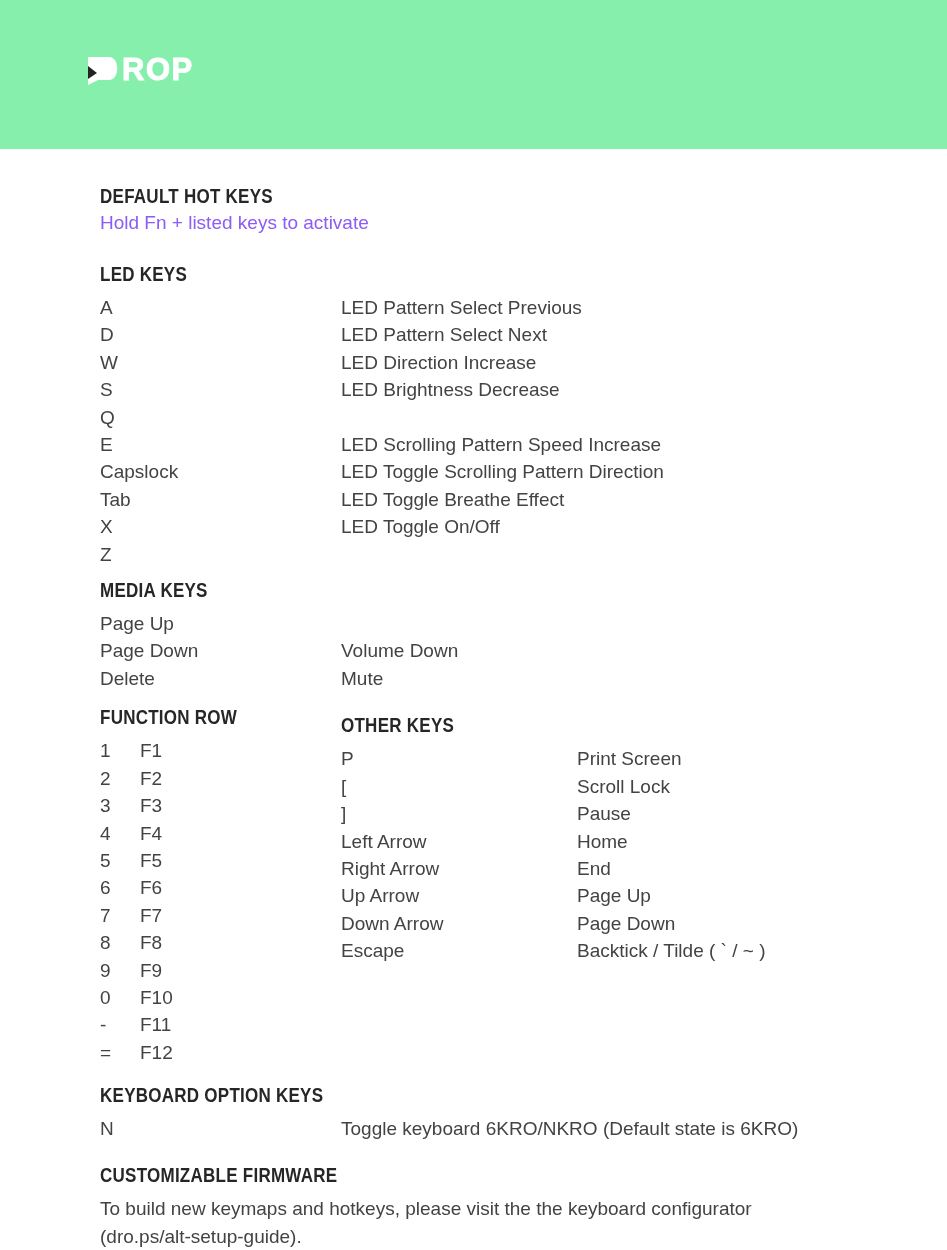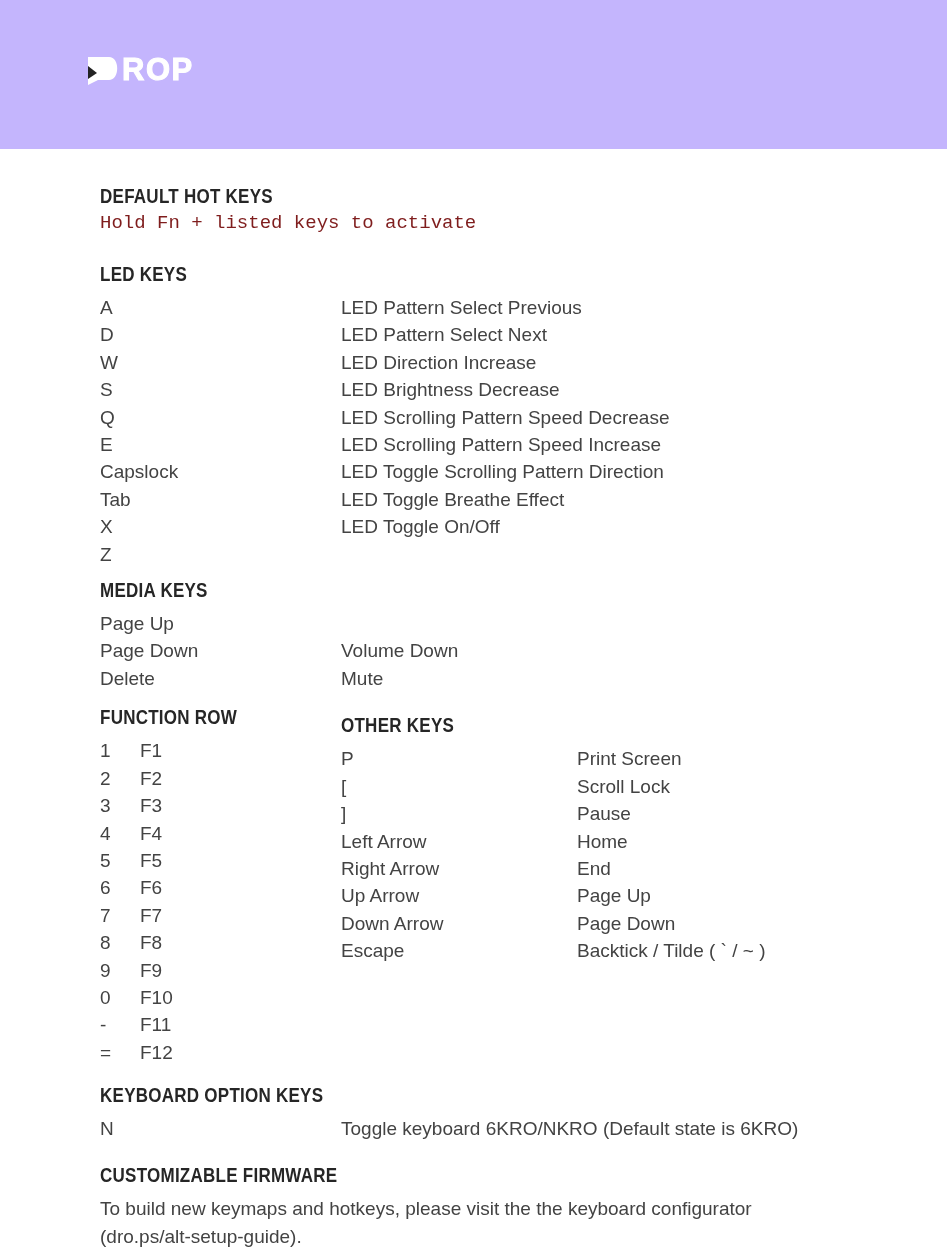--- a/index.html
+++ b/index.html
@@ -9,21 +9,21 @@
   }
   body {
     width: 947px;
     height: 1250px;
     overflow: hidden;
     font-family: "Liberation Sans", sans-serif;
     color: #3f3f3f;
   }
   .topbar {
     height: 149px;
-    background: #c4b5fd;
+    background: #86efac;
     box-sizing: border-box;
     padding: 56px 0 0 85px;
   }
   .logo { width: 120px; height: 30px; }
   .content {
     box-sizing: border-box;
     padding: 36px 57px 0 100px;
   }
   .h {
     display: inline-block;
@@ -34,22 +34,21 @@
     letter-spacing: 0.3px;
     color: #262626;
     transform: scaleX(0.85);
     transform-origin: 0 50%;
     white-space: nowrap;
   }
   .sub {
     margin: 2px 0 0 0;
     font-size: 19px;
     line-height: 28px;
-    color: #7f1d1d;
-    font-family: Liberation Mono, monospace;
+    color: #8b5cf6;
   }
   .intro { margin-bottom: 26px; }
   .sec h2 { margin-bottom: 9px; }
   .sec { margin-bottom: 21px; }
   .sec-led { margin-bottom: 11px; }
   .sec-media { margin-bottom: 14px; }
   .sec-fn { margin-bottom: 18px; position: relative; }
   .sec-kbopt { }
   .row {
     display: grid;
@@ -113,21 +112,20 @@
           <span class="fn">LED Direction Increase</span>
         </div>
 
         <div class="row">
           <span class="key">S</span>
           <span class="fn">LED Brightness Decrease</span>
         </div>
 
         <div class="row">
           <span class="key">Q</span>
-          <span class="fn">LED Scrolling Pattern Speed Decrease</span>
         </div>
 
         <div class="row">
           <span class="key">E</span>
           <span class="fn">LED Scrolling Pattern Speed Increase</span>
         </div>
 
         <div class="row">
           <span class="key">Capslock</span>
           <span class="fn">LED Toggle Scrolling Pattern Direction</span>

